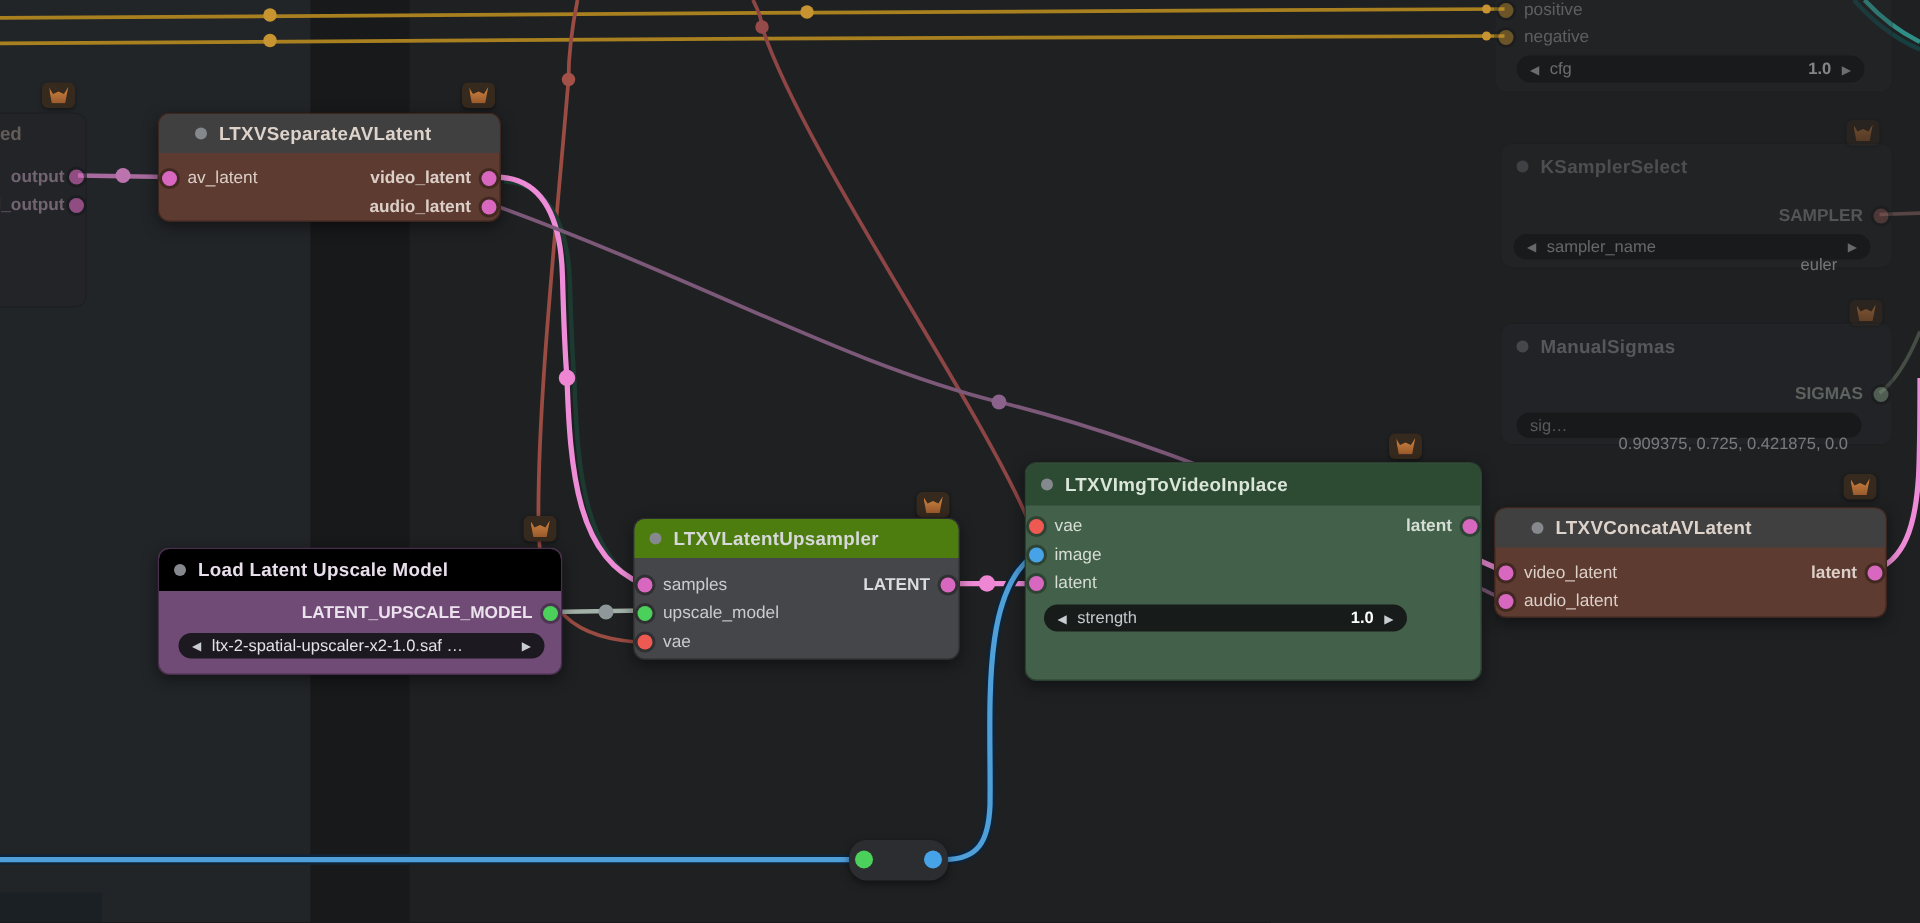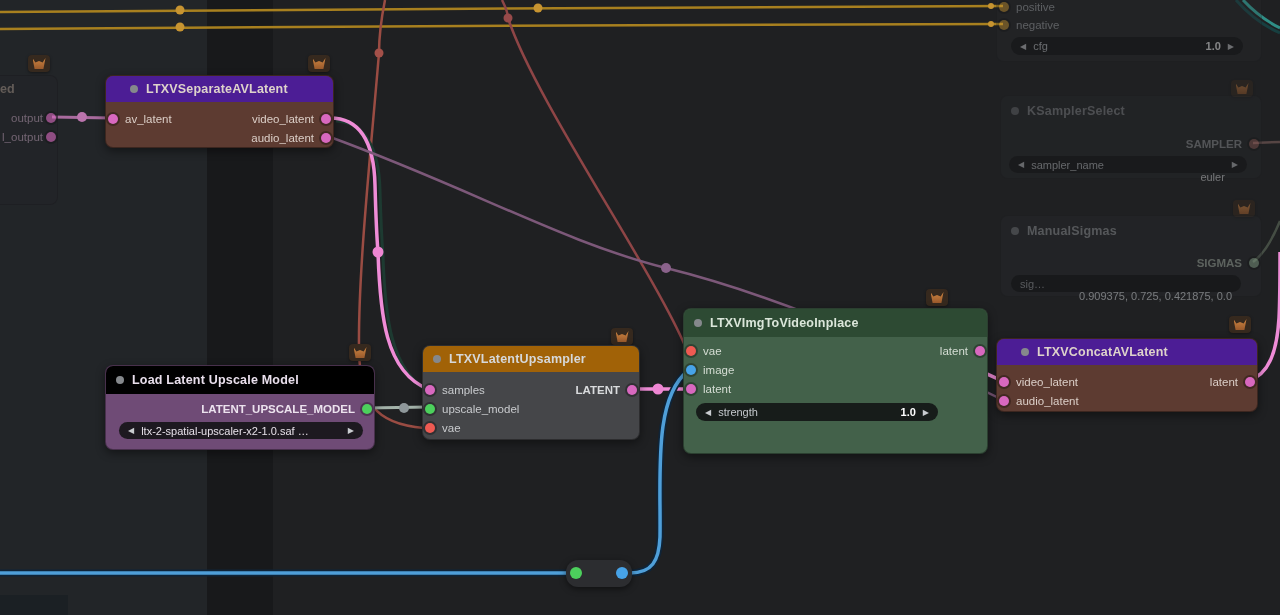--- a/index.html
+++ b/index.html
@@ -7,32 +7,32 @@
     background:#1f2022;font-family:"Liberation Sans",sans-serif;
     -webkit-font-smoothing:antialiased;}
   .bgstrip{position:absolute;top:0;bottom:0;}
   svg{position:absolute;left:0;top:0;}
   
   .node{position:absolute;border-radius:8px;box-shadow:0 3px 10px rgba(0,0,0,.45);
     border:1px solid rgba(0,0,0,.35);box-sizing:border-box;font-size:11.5px;z-index:2;}
   .nh{height:26px;border-radius:7px 7px 0 0;display:flex;align-items:center;gap:8px;
     padding:0 10px;font-size:12.5px;font-weight:700;letter-spacing:.2px;}
   .hdot{width:8px;height:8px;border-radius:50%;background:#85888c;flex:0 0 auto;}
-  .brown{background:#5d3b31;} .brown .nh{background:#4c1d95;color:#ded3cb;padding-left:24px;}
+  .brown{background:#5d3b31;} .brown .nh{background:#404040;color:#ded3cb;padding-left:24px;}
   .purple{background:#6f4b76;} .purple .nh{background:#000000;color:#e9dfec;}
-  .gray{background:#454649;} .gray .nh{background:#a16207;color:#d6d8da;}
+  .gray{background:#454649;} .gray .nh{background:#4d7c0f;color:#d6d8da;}
   .green{background:#43614a;} .green .nh{background:#2d4a33;color:#dbe6da;}
   .faded{background:rgba(44,46,50,.55);border-color:rgba(0,0,0,.2);box-shadow:none;}
   .faded .nh{background:transparent;color:#8b8e92;}
   .prow{position:absolute;height:16px;line-height:16px;left:0;right:0;}
   .pd{position:absolute;width:10px;height:10px;border-radius:50%;top:3px;
     box-shadow:0 0 0 2px rgba(0,0,0,.30);}
   .pd-in{left:2px;} .pd-out{right:2px;}
   .plab-in{position:absolute;left:19px;color:#c9cbce;}
-  .plab-out{position:absolute;right:19px;color:#c9cbce;}
+  .plab-out{position:absolute;right:19px;color:#c9cbce;font-weight:bold;}
   .pink{background:#d868bf;} .greenp{background:#4cd05c;} .redp{background:#ee5a52;}
   .bluep{background:#47a3e8;} .orangep{background:#c79431;}
   .palegp{background:#7f9a83;} .maroonp{background:#8d5a55;}
   .pill{position:absolute;background:rgba(15,16,18,.85);border-radius:9px;display:flex;
     align-items:center;padding:0 9px;gap:7px;font-size:11px;color:#c4c8cc;height:18px;
     box-sizing:border-box;}
   .pill .val{margin-left:auto;color:#e8eaec;margin-top:24px;}
   .pill .valb{margin-left:auto;color:#ffffff;font-weight:700;}
   .arrow{font-size:8px;color:#c9ccd0;flex:0 0 auto;}
   .tog{width:11px;height:11px;border-radius:50%;background:#5a5e63;margin-left:7px;flex:0 0 auto;}

